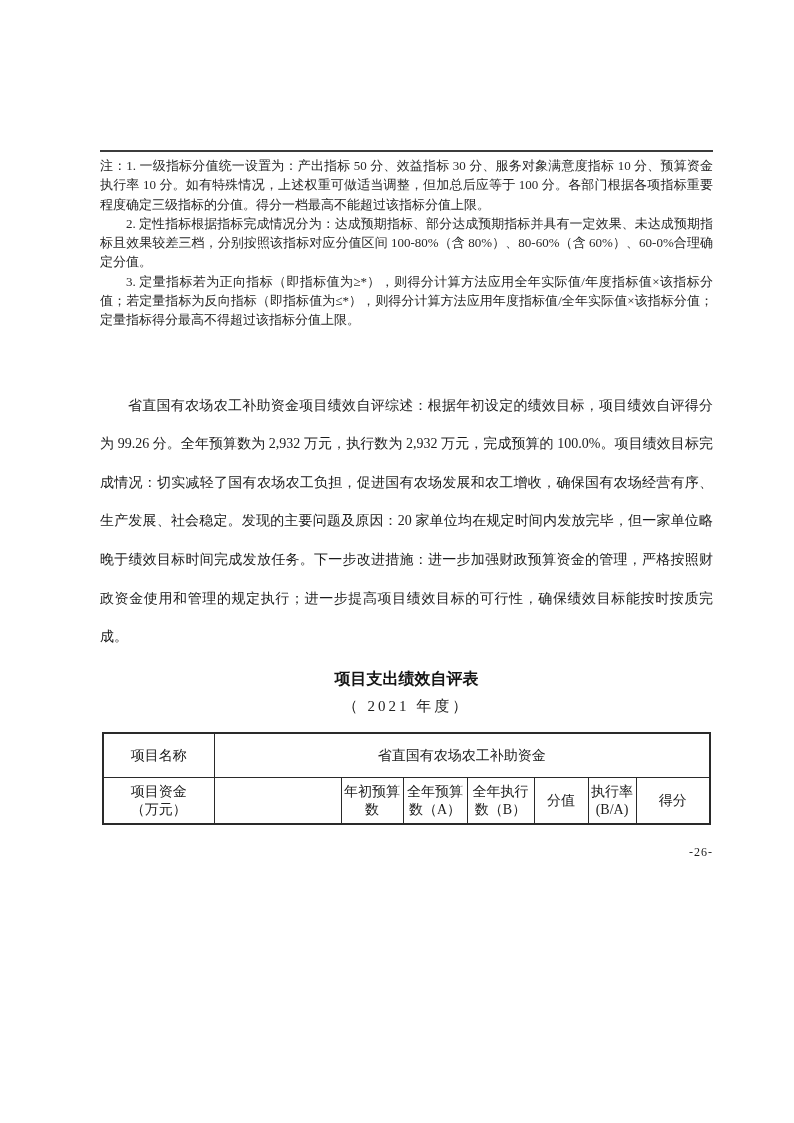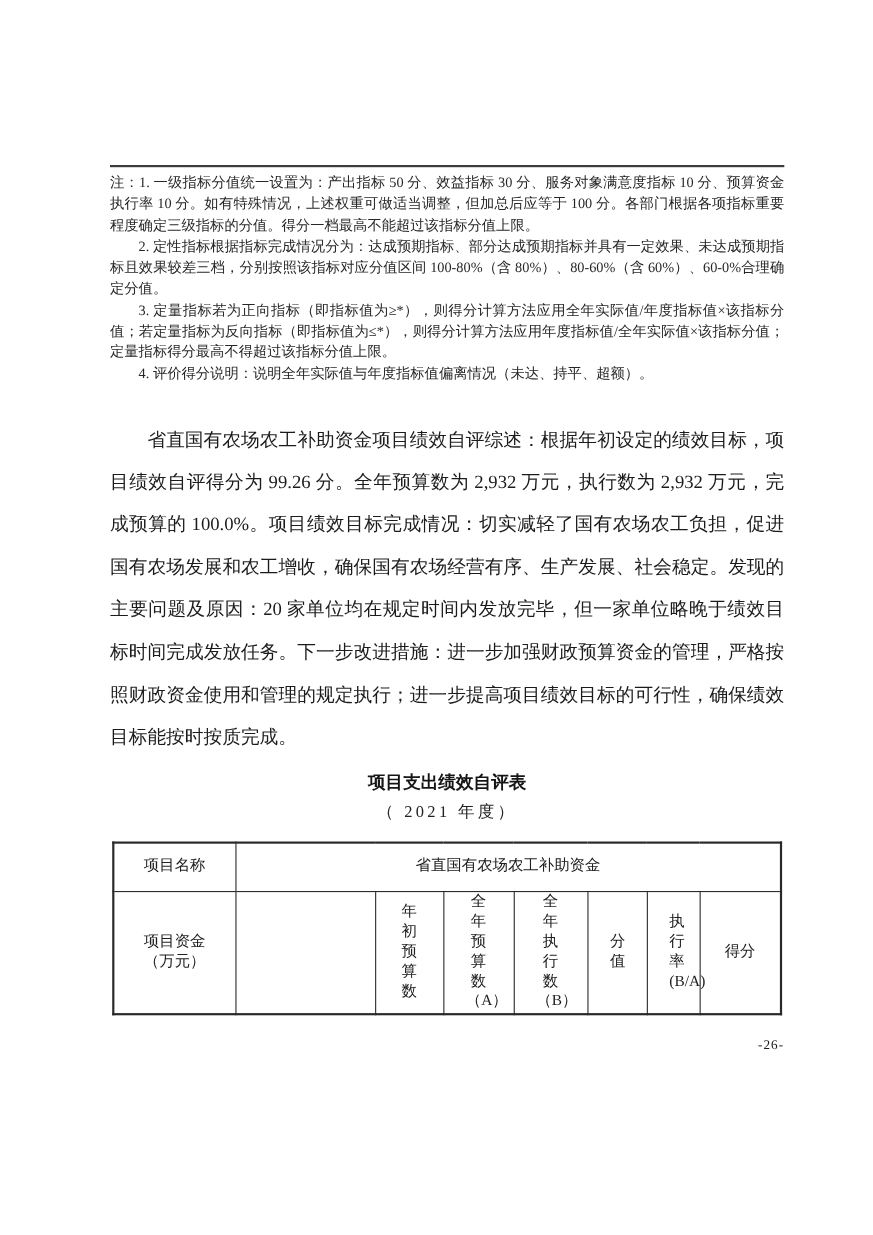--- a/index.html
+++ b/index.html
@@ -26,22 +26,22 @@
     padding-top: 4px;
     font-size: 13px;
     line-height: 19.3px;
     text-align: justify;
     color: #262626;
   }
   .notes p { text-align: justify; }
   .notes p.indent { text-indent: 2em; }
   
   .summary {
-    margin-top: 32px;
-    font-size: 17px;
+    margin-top: 57px;
+    font-size: 14px;
     line-height: 38.6px;
     text-align: justify;
     text-indent: 2em;
     color: #1b1b1b;
   }
   
   .tbl-title {
     margin-top: 7px;
     text-align: center;
     font-family: "Liberation Sans", "DejaVu Sans", sans-serif;
@@ -67,21 +67,21 @@
     width: 607px;
     border: 2px solid #2a2a2a;
     font-size: 14px;
     line-height: 18px;
     color: #202020;
   }
   table.eval td {
     border: 1px solid #2a2a2a;
     text-align: center;
     vertical-align: middle;
-    padding: 1px 20px;
+    padding: 1px 2px;
     word-break: normal;
     overflow-wrap: normal;
     margin-left: 18px;
   }
   tr.r1 { height: 45px; }
   tr.r2 { height: 50px; }
   tr.r3 { height: 46px; }
   .w4 { display: inline-block; width: 4em; text-align: center; }
   
   .pagenum {
@@ -96,21 +96,20 @@
 </head>
 <body>
 
 <div class="page">
   <div class="content">
 
     <div class="notes">
       <p>注：1. 一级指标分值统一设置为：产出指标 50 分、效益指标 30 分、服务对象满意度指标 10 分、预算资金执行率 10 分。如有特殊情况，上述权重可做适当调整，但加总后应等于 100 分。各部门根据各项指标重要程度确定三级指标的分值。得分一档最高不能超过该指标分值上限。</p>
       <p class="indent">2. 定性指标根据指标完成情况分为：达成预期指标、部分达成预期指标并具有一定效果、未达成预期指标且效果较差三档，分别按照该指标对应分值区间 100-80%（含 80%）、80-60%（含 60%）、60-0%合理确定分值。</p>
       <p class="indent">3. 定量指标若为正向指标（即指标值为≥*），则得分计算方法应用全年实际值/年度指标值×该指标分值；若定量指标为反向指标（即指标值为≤*），则得分计算方法应用年度指标值/全年实际值×该指标分值；定量指标得分最高不得超过该指标分值上限。</p>
-      <p class="indent">4. 评价得分说明：说明全年实际值与年度指标值偏离情况（未达、持平、超额）。</p>
     </div>
 
     <p class="summary">省直国有农场农工补助资金项目绩效自评综述：根据年初设定的绩效目标，项目绩效自评得分为 99.26 分。全年预算数为 2,932 万元，执行数为 2,932 万元，完成预算的 100.0%。项目绩效目标完成情况：切实减轻了国有农场农工负担，促进国有农场发展和农工增收，确保国有农场经营有序、生产发展、社会稳定。发现的主要问题及原因：20 家单位均在规定时间内发放完毕，但一家单位略晚于绩效目标时间完成发放任务。下一步改进措施：进一步加强财政预算资金的管理，严格按照财政资金使用和管理的规定执行；进一步提高项目绩效目标的可行性，确保绩效目标能按时按质完成。</p>
 
     <div class="tbl-title">项目支出绩效自评表</div>
     <div class="tbl-subtitle">（ 2021 年度）</div>
 
     <table class="eval">
       <colgroup>
         <col style="width:111px">

